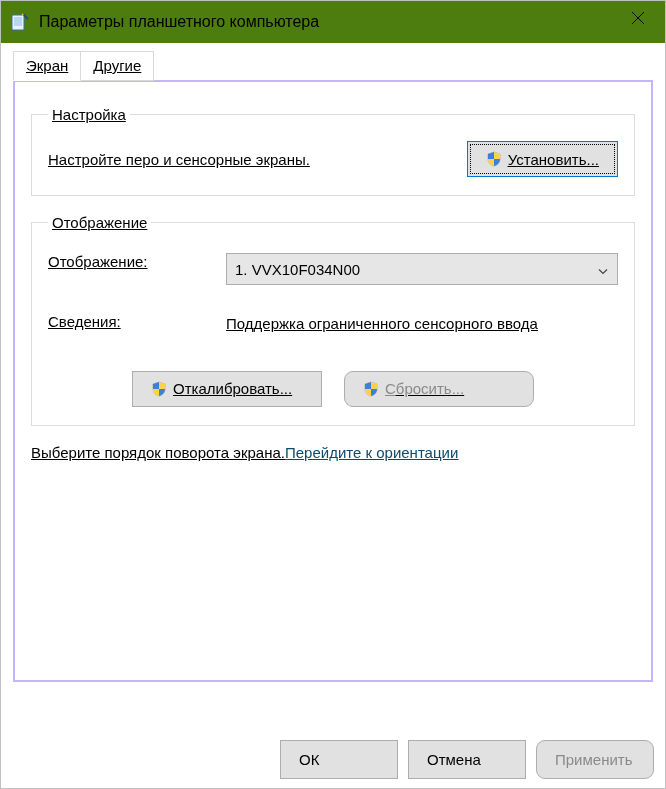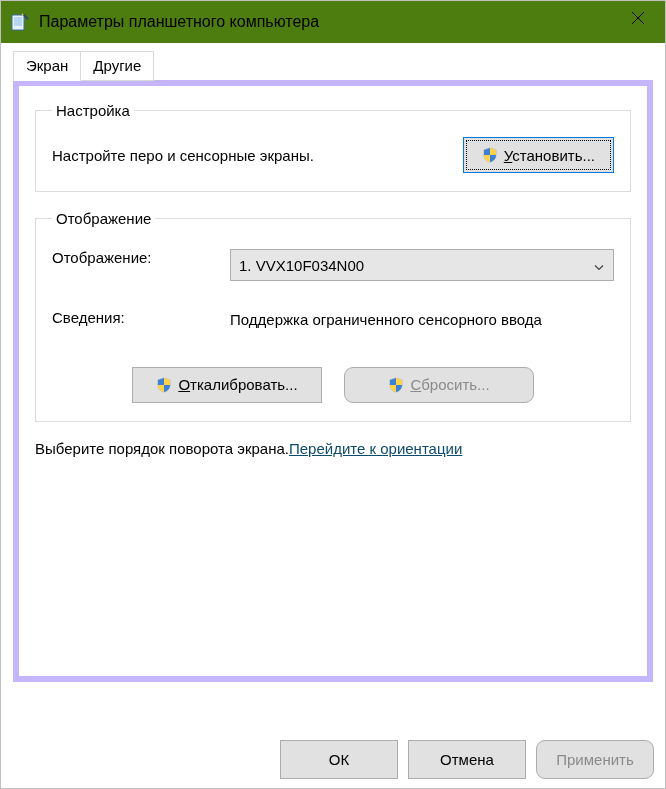--- a/index.html
+++ b/index.html
@@ -34,20 +34,21 @@
     font-size: 18px; font-weight: 300;
     cursor: pointer;
     position: relative;
     top: -4px;
   }
   .close-btn svg { width: 12px; height: 12px; }
   .close-btn line { stroke: #000; stroke-width: 1; }
 
   .client {
     padding: 8px 12px 12px 12px;
+    text-decoration: underline;
   }
   .tabstrip {
     display: flex;
     position: relative;
     z-index: 2;
   }
   .tab {
     padding: 5px 12px 6px 12px;
     border: 1px solid #d9d9d9;
     background: #fff;
@@ -58,23 +59,23 @@
   .tab.active {
     border-color: #d9d9d9;
     border-bottom: 1px solid #fff;
     z-index: 3;
   }
   .tab:not(.active) {
     background: #fff;
     border-left: none;
   }
   .tabpanel {
-    border: 6px solid #c4b5fd;
+    border: 2px solid #c4b5fd;
     margin-top: -1px;
-    padding: 16px 16px 20px 16px;
+    padding: 24px 16px 20px 16px;
     min-height: 602px;
     position: relative;
     z-index: 1;
   }
 
   fieldset {
     border: 1px solid #dcdcdc;
     margin: 0 0 18px 0;
     padding: 12px 16px 18px 16px;
   }
@@ -85,21 +86,21 @@
   .row-setup {
     display: flex;
     align-items: center;
     gap: 28px;
     padding-top: 6px;
   }
   .row-setup .text { flex: 1; }
   .btn {
     display: inline-flex;
     align-items: center;
-    justify-content: center;
+    justify-content: flex-start;
     gap: 6px;
     height: 36px;
     min-width: 110px;
     padding: 0 18px;
     border: 1px solid #adadad;
     background: #e1e1e1;
     font: inherit;
     cursor: pointer;
   }
   .btn.focused {

